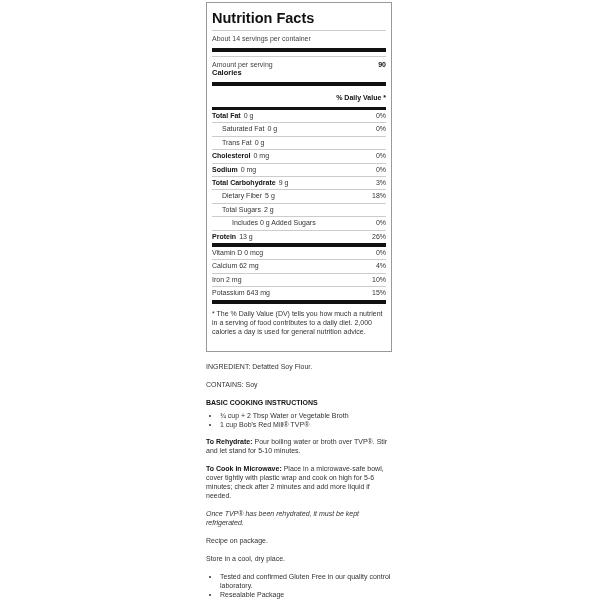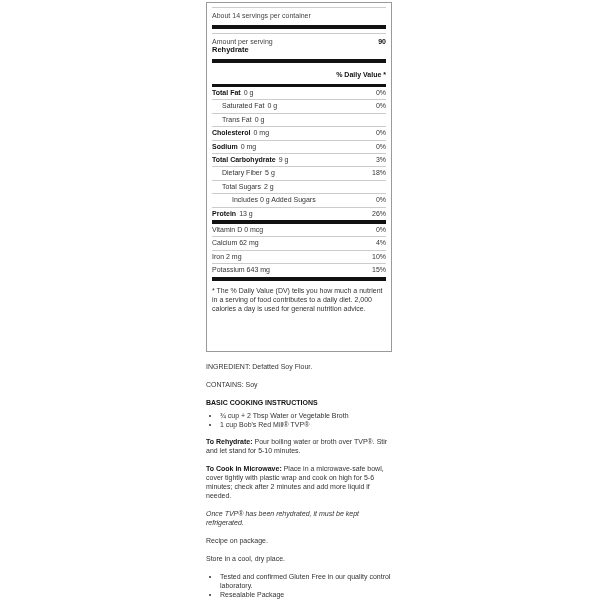--- a/index.html
+++ b/index.html
@@ -27,29 +27,30 @@
   .body h4 { margin:0 0 4px; font-size:7px; font-weight:bold; color:#111; }
   .body ul { margin:0 0 8px; padding-left:14px; }
   .body li { margin:0; }
   .body .lead { font-weight:bold; color:#111; }
   .body .em { font-style:italic; }
 </style>
 </head>
 <body>
 
 <div class="label">
+  <div class="title">Nutrition Facts</div>
   <div class="hr-thin" style="margin-top:4px"></div>
   <div class="servings">About 14 servings per container</div>
   <div class="hr-thick"></div>
   <div class="hr-thin" style="margin-top:4px"></div>
   <div class="amount">
     <span>Amount per serving</span>
     <b>90</b>
   </div>
-  <div class="calories">Rehydrate</div>
+  <div class="calories">Calories</div>
   <div class="hr-thick"></div>
   <div class="dv-head">% Daily Value *</div>
   <div class="hr-med"></div>
 
   <div id="nutrients">
       <div class="row">
         <span style="padding-left: 0px;"><b>Total Fat</b><span style="margin-left: 3px;">0 g</span></span>
         <span>0%</span>
       </div>
       <div class="row">

